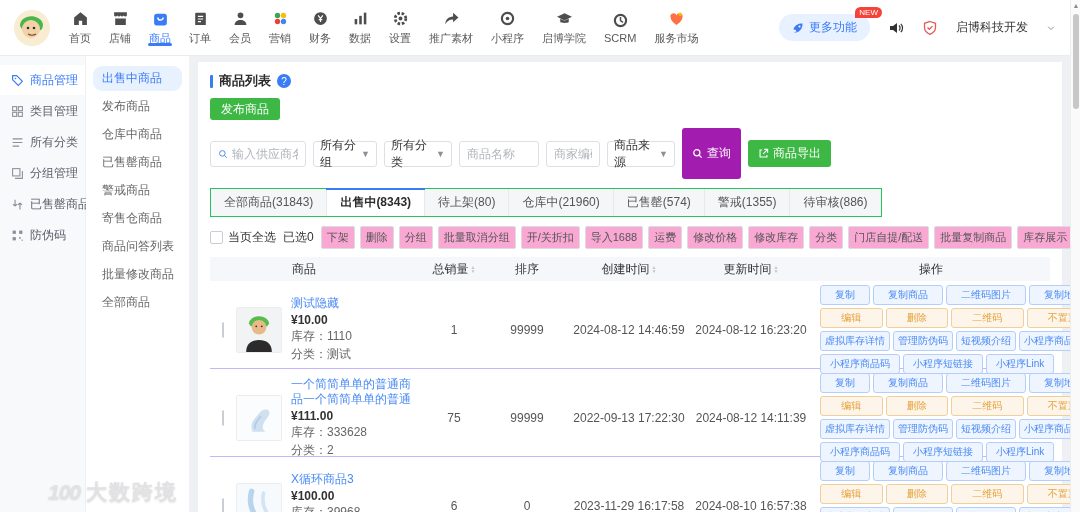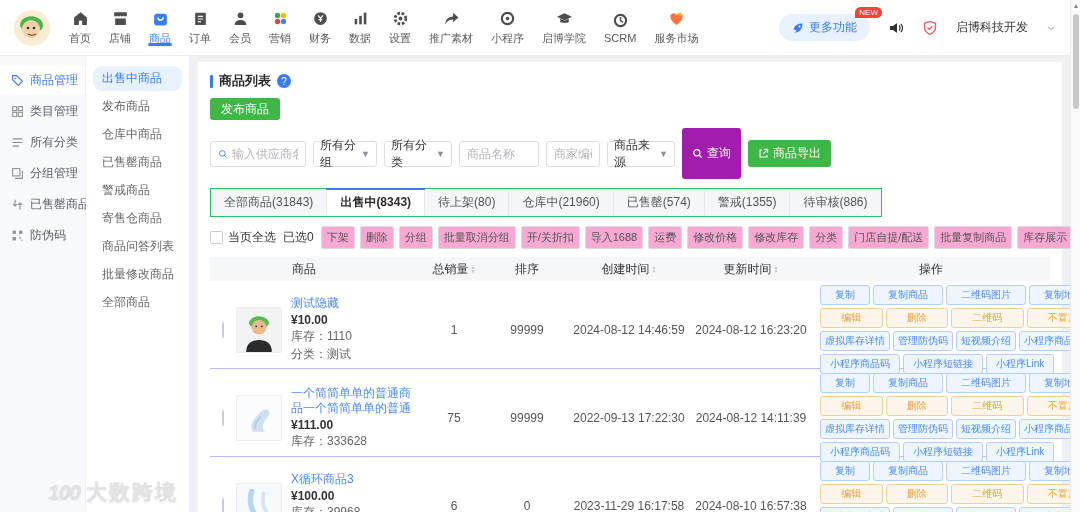--- a/index.html
+++ b/index.html
@@ -508,20 +508,21 @@
             <div class="pcell">
               <div class="pimg"><svg viewBox="0 0 48 48" width="44" height="44">
                   <rect width="48" height="48" fill="#fbfcfd"></rect>
                   <path d="M17 39c-4-9 2-14 7-20 3-4 9-6 11-2 2 4-4 8-6 13-2 4-1 7 2 9z" fill="#cfe0f0"></path>
                   <path d="M20 36c-2-6 3-10 6-14" stroke="#b5cde6" stroke-width="2" fill="none"></path>
                 </svg></div>
               <div class="pinfo">
                 <div class="ptitle">一个简简单单的普通商品一个简简单单的普通商品一个简简单单的普通商品</div>
                 <div class="pprice">¥111.00</div>
                 <div class="pmeta">库存：333628</div>
+                <div class="pmeta">分类：2</div>
               </div>
             </div>
             <div class="c">75</div>
             <div class="c">99999</div>
             <div class="c">2022-09-13 17:22:30</div>
             <div class="c">2024-08-12 14:11:39</div>
             <div class="ops">
               <div class="oprow">
                 <button class="op blue">复制</button>
                 <button class="op blue">复制商品</button>

